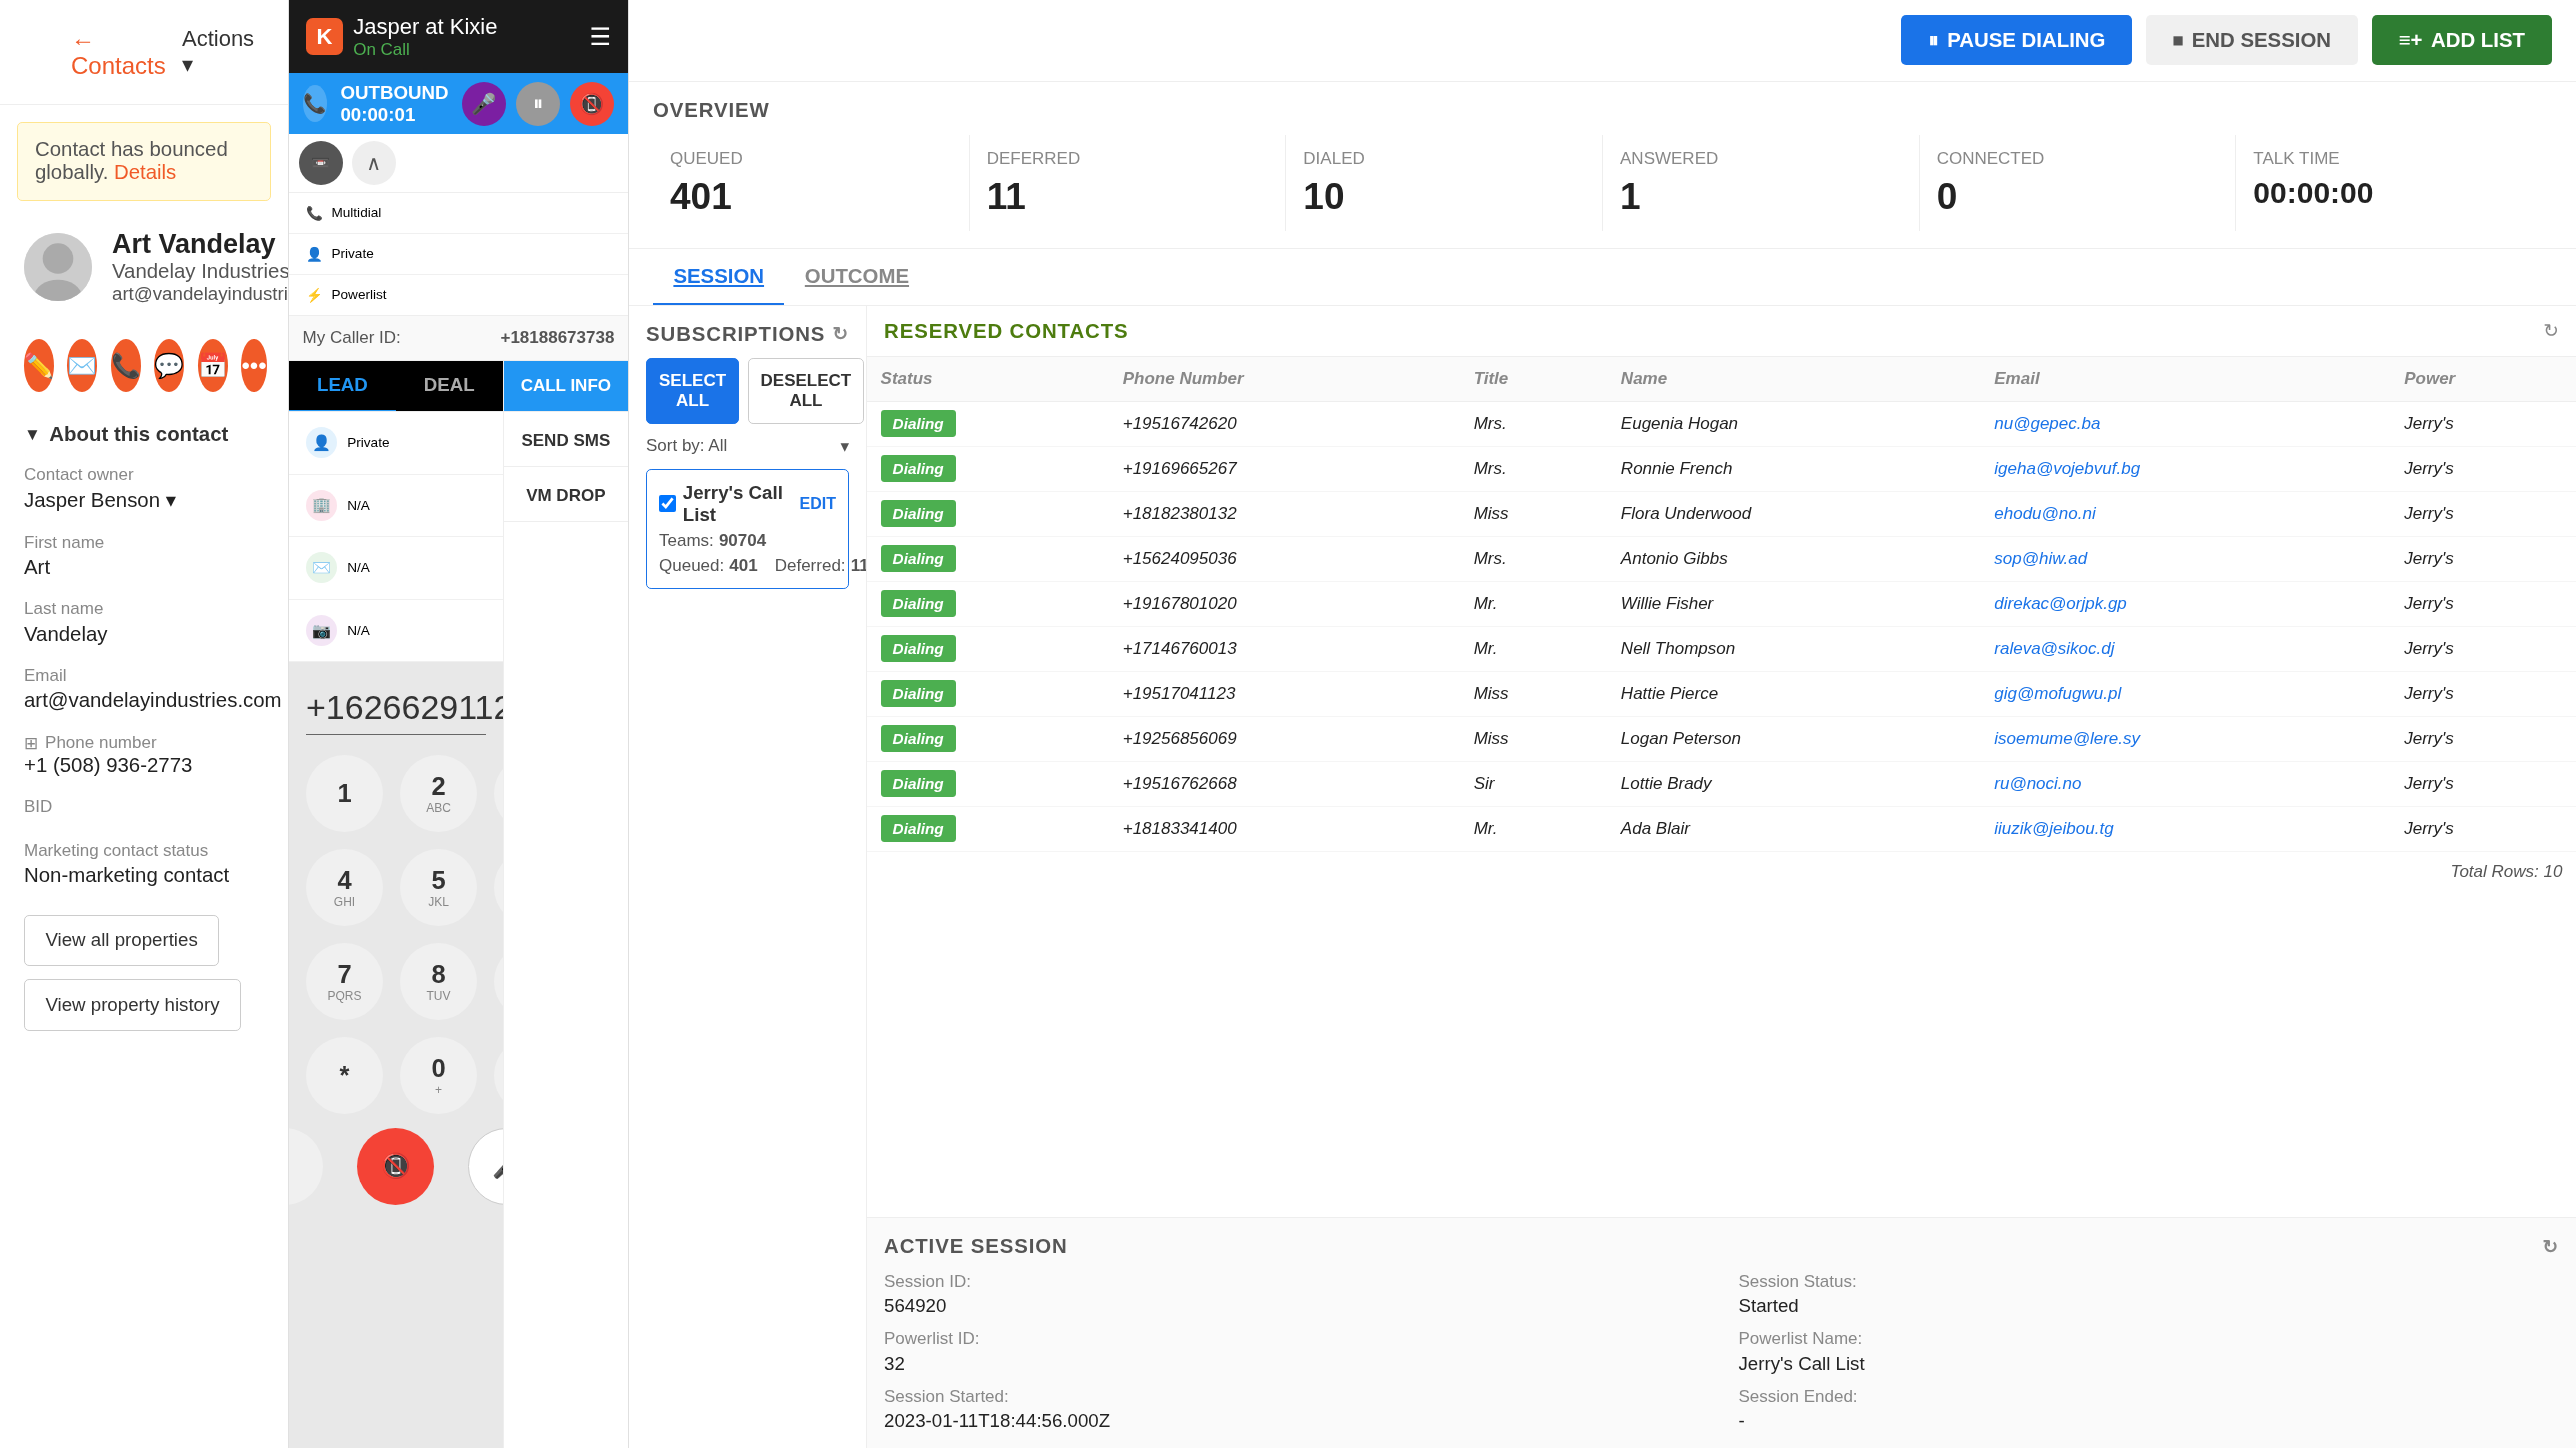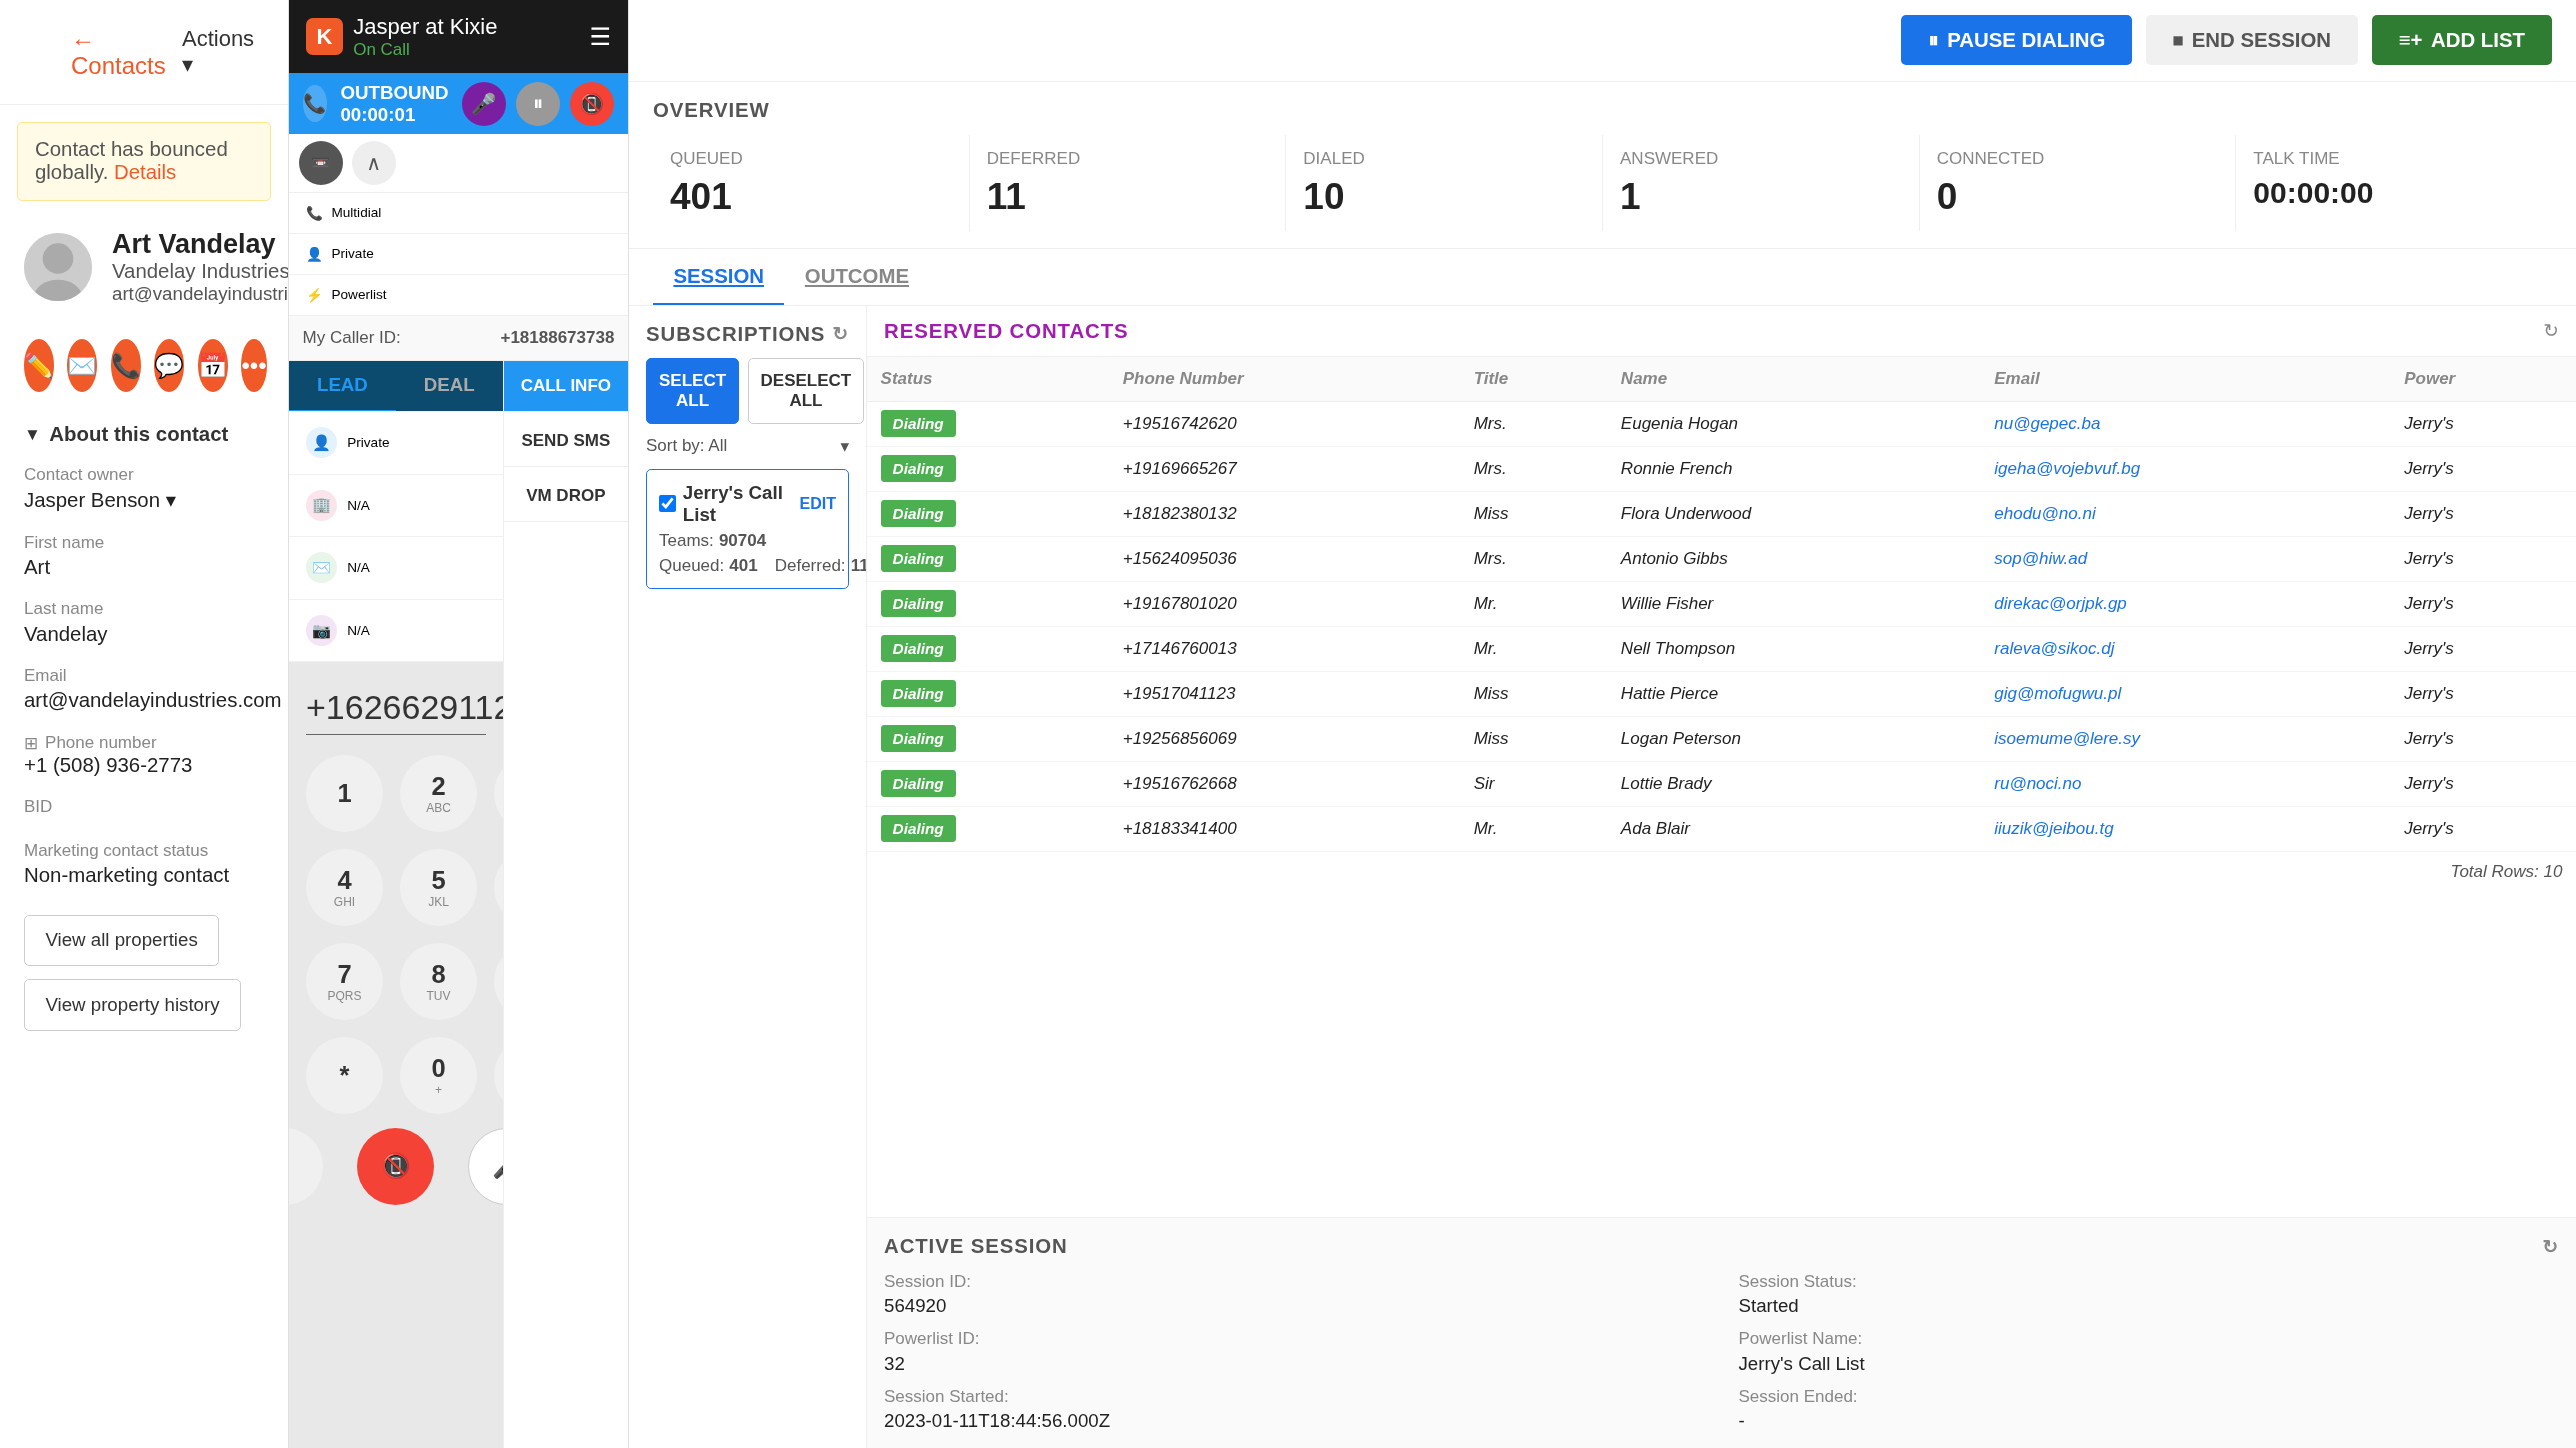--- a/index.html
+++ b/index.html
@@ -41,21 +41,21 @@
     .dialer-menu-icon { font-size: 24px; cursor: pointer; }
     .outbound-bar { background: #2196f3; color: #fff; padding: 8.5px 13.6px; display: flex; align-items: center; gap: 13.6px; font-size: 18.7px; font-weight: 600; }
     .outbound-bar .call-icon { background: rgba(255,255,255,0.2); border-radius: 50%; width: 37px; height: 37px; display: flex; align-items: center; justify-content: center; font-size: 18.7px; }
     .ctrl-btn { width: 44px; height: 44px; border-radius: 50%; display: flex; align-items: center; justify-content: center; font-size: 20.4px; cursor: pointer; border: none; }
     .ctrl-btn.mic { background: #7b1fa2; color: #fff; }
     .ctrl-btn.pause { background: #999; color: #fff; }
     .ctrl-btn.hangup { background: #f44336; color: #fff; }
     .ctrl-btn.voicemail { background: #555; color: #fff; }
     .ctrl-btn.expand { background: #eee; color: #555; }
     .caller-id-row { display: flex; align-items: center; justify-content: space-between; padding: 12px 13.6px; background: #f9f9f9; border-bottom: 0.9px solid #eee; font-size: 17px; color: #555; }
-    .lead-deal-tabs { display: flex; gap: 0; background: #0c4a6e; border-bottom: 0.9px solid #eee; }
+    .lead-deal-tabs { display: flex; gap: 0; background: #000000; border-bottom: 0.9px solid #eee; }
     .ld-tab { flex: 1; padding: 13.6px; text-align: center; font-size: 18.7px; font-weight: 600; cursor: pointer; }
     .ld-tab.active { color: #2196f3; border-bottom: 1.7px solid #2196f3; }
     .ld-tab.inactive { color: #aaa; }
     .info-rows { background: #fff; }
     .info-row { display: flex; align-items: center; gap: 10.2px; padding: 15.3px 17px; border-bottom: 0.9px solid #f0f0f0; }
     .info-icon { width: 31px; height: 31px; border-radius: 50%; display: flex; align-items: center; justify-content: center; font-size: 15.3px; }
     .info-icon.person { background: #e3f2fd; color: #2196f3; }
     .info-icon.office { background: #fce4ec; color: #e91e63; }
     .info-icon.email { background: #e8f5e9; color: #4caf50; }
     .info-icon.photo { background: #f3e5f5; color: #9c27b0; }
@@ -102,21 +102,21 @@
     .call-list-item { border: 0.9px solid #1a73e8; border-radius: 5.1px; padding: 12px; }
     .call-list-name { font-size: 18.7px; font-weight: 700; color: #333; display: flex; align-items: center; justify-content: space-between; }
     .call-list-name .edit-link { color: #1a73e8; font-size: 16px; cursor: pointer; text-decoration: none; }
     .call-list-meta { font-size: 17px; color: #555; margin-top: 5.1px; display: flex; gap: 17px; }
     .call-list-meta span { display: flex; align-items: center; gap: 5.1px; }
     .call-list-meta .val { font-weight: 700; }
     .checkbox-row { display: flex; align-items: center; gap: 6.8px; }
     .checkbox-row input { width: 17px; height: 17px; }
     .reserved-contacts-panel { flex: 1; display: flex; flex-direction: column; overflow: hidden; }
     .rc-header { display: flex; align-items: center; justify-content: space-between; padding: 13.6px 17px; border-bottom: 0.9px solid #eee; }
-    .rc-title { font-size: 20.4px; font-weight: 700; color: #a21caf; letter-spacing: 0.9px; }
+    .rc-title { font-size: 20.4px; font-weight: 700; color: #4d7c0f; letter-spacing: 0.9px; }
     .contacts-table { flex: 1; overflow-y: auto; font-style: italic; }
     .contacts-table table { width: 100%; border-collapse: collapse; }
     .contacts-table th { padding: 12px 13.6px; text-align: left; font-size: 17px; color: #888; font-weight: 600; border-bottom: 0.9px solid #eee; background: #fafafa; position: sticky; top: 0; }
     .contacts-table td { padding: 12px 13.6px; font-size: 17px; color: #222; border-bottom: 0.9px solid #f5f5f5; }
     .dialing-badge { background: #4caf50; color: #fff; padding: 5.1px 12px; border-radius: 3.4px; font-size: 15.3px; font-weight: 600; }
     .email-link { color: #1a73e8; text-decoration: none; }
     .total-rows { padding: 10.2px 13.6px; font-size: 17px; color: #555; text-align: right; }
     .active-session-panel { border-top: 0.9px solid #eee; padding: 17px; background: #fafafa; }
     .as-title { font-size: 20.4px; font-weight: 700; color: #555; letter-spacing: 0.9px; margin-bottom: 13.6px; display: flex; align-items: center; justify-content: space-between; }
     .as-grid { display: grid; grid-template-columns: 1fr 1fr; gap: 12px 34px; }

